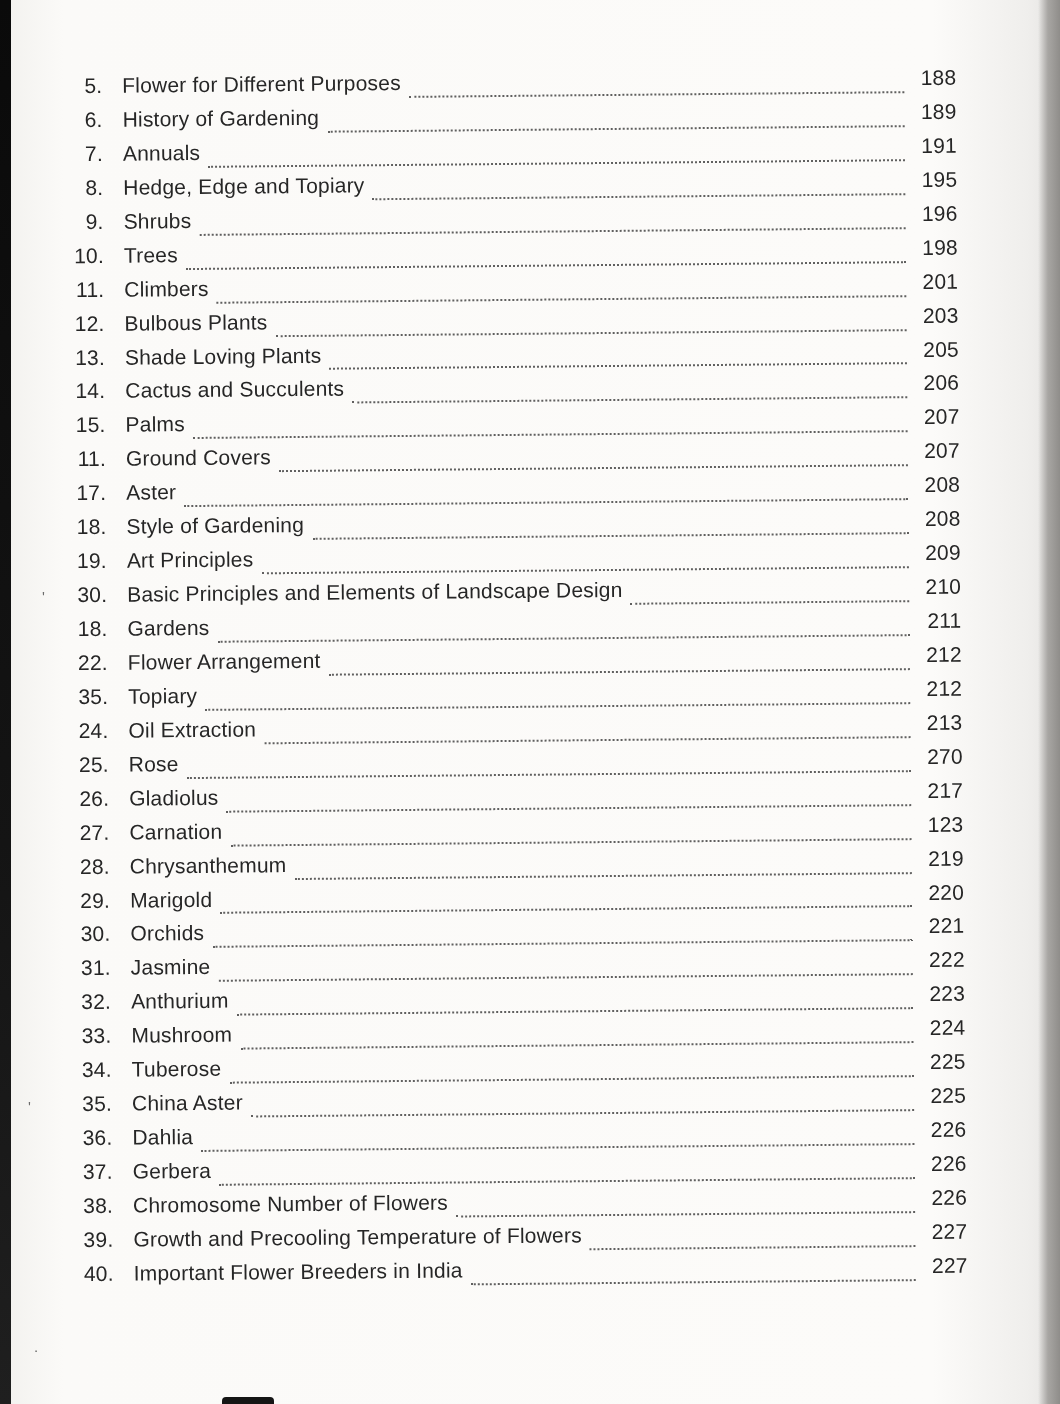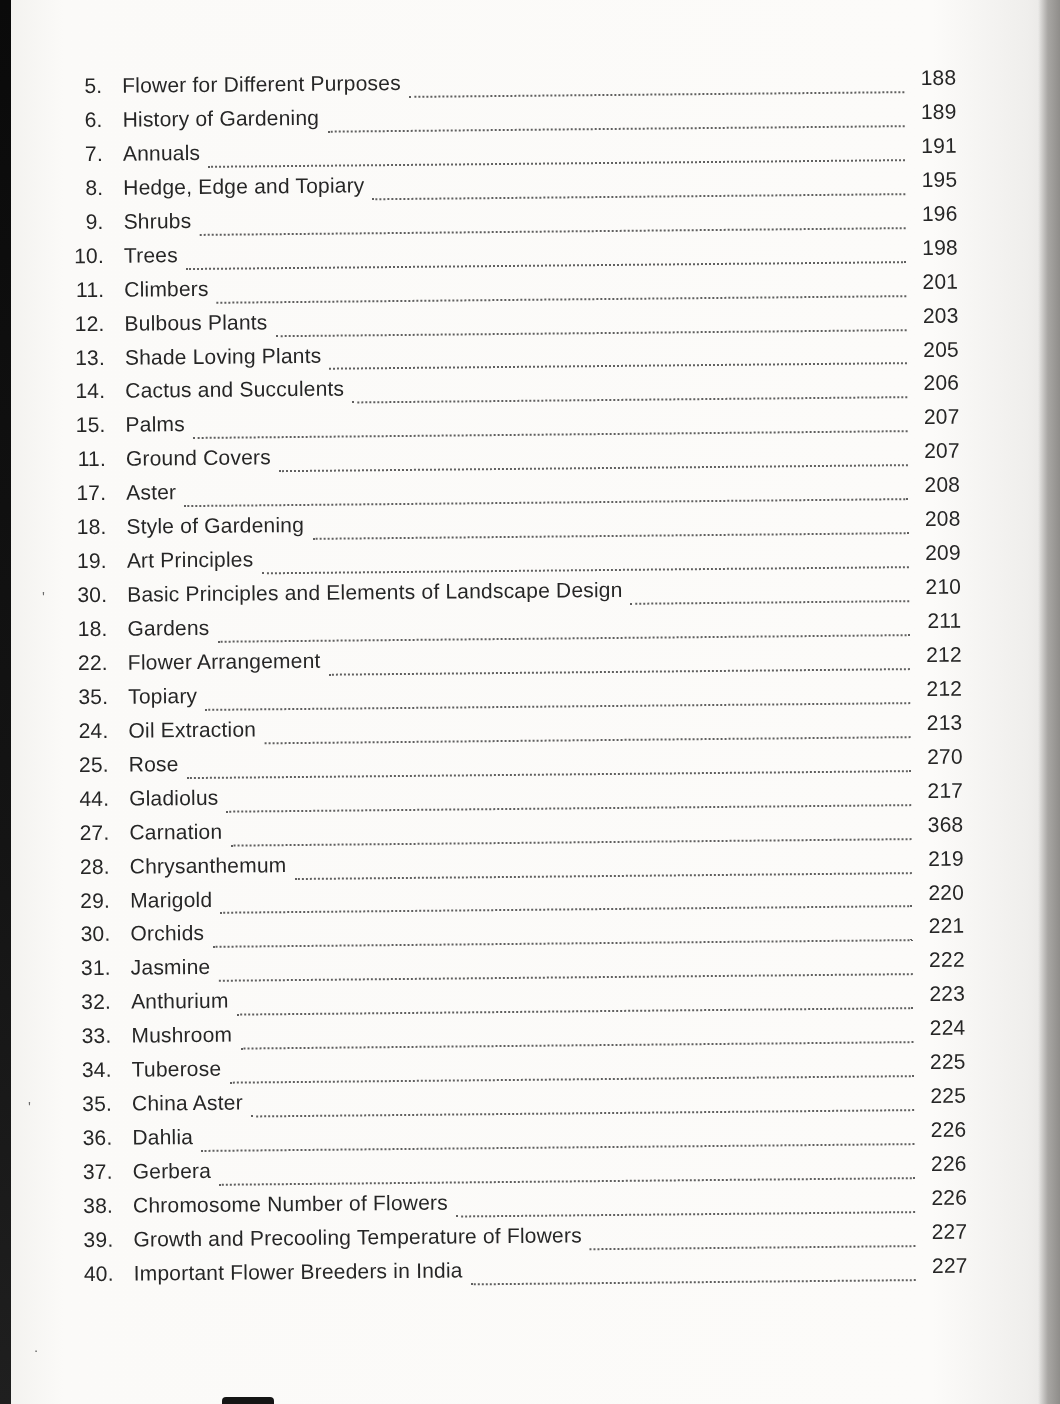--- a/index.html
+++ b/index.html
@@ -239,31 +239,31 @@
   </div>
 
   <div class="toc-row">
     <span class="toc-num">25.</span>
     <span class="toc-title">Rose</span>
     <span class="toc-leader"></span>
     <span class="toc-pg">270</span>
   </div>
 
   <div class="toc-row">
-    <span class="toc-num">44.</span>
+    <span class="toc-num">26.</span>
     <span class="toc-title">Gladiolus</span>
     <span class="toc-leader"></span>
     <span class="toc-pg">217</span>
   </div>
 
   <div class="toc-row">
     <span class="toc-num">27.</span>
     <span class="toc-title">Carnation</span>
     <span class="toc-leader"></span>
-    <span class="toc-pg">368</span>
+    <span class="toc-pg">123</span>
   </div>
 
   <div class="toc-row">
     <span class="toc-num">28.</span>
     <span class="toc-title">Chrysanthemum</span>
     <span class="toc-leader"></span>
     <span class="toc-pg">219</span>
   </div>
 
   <div class="toc-row">

